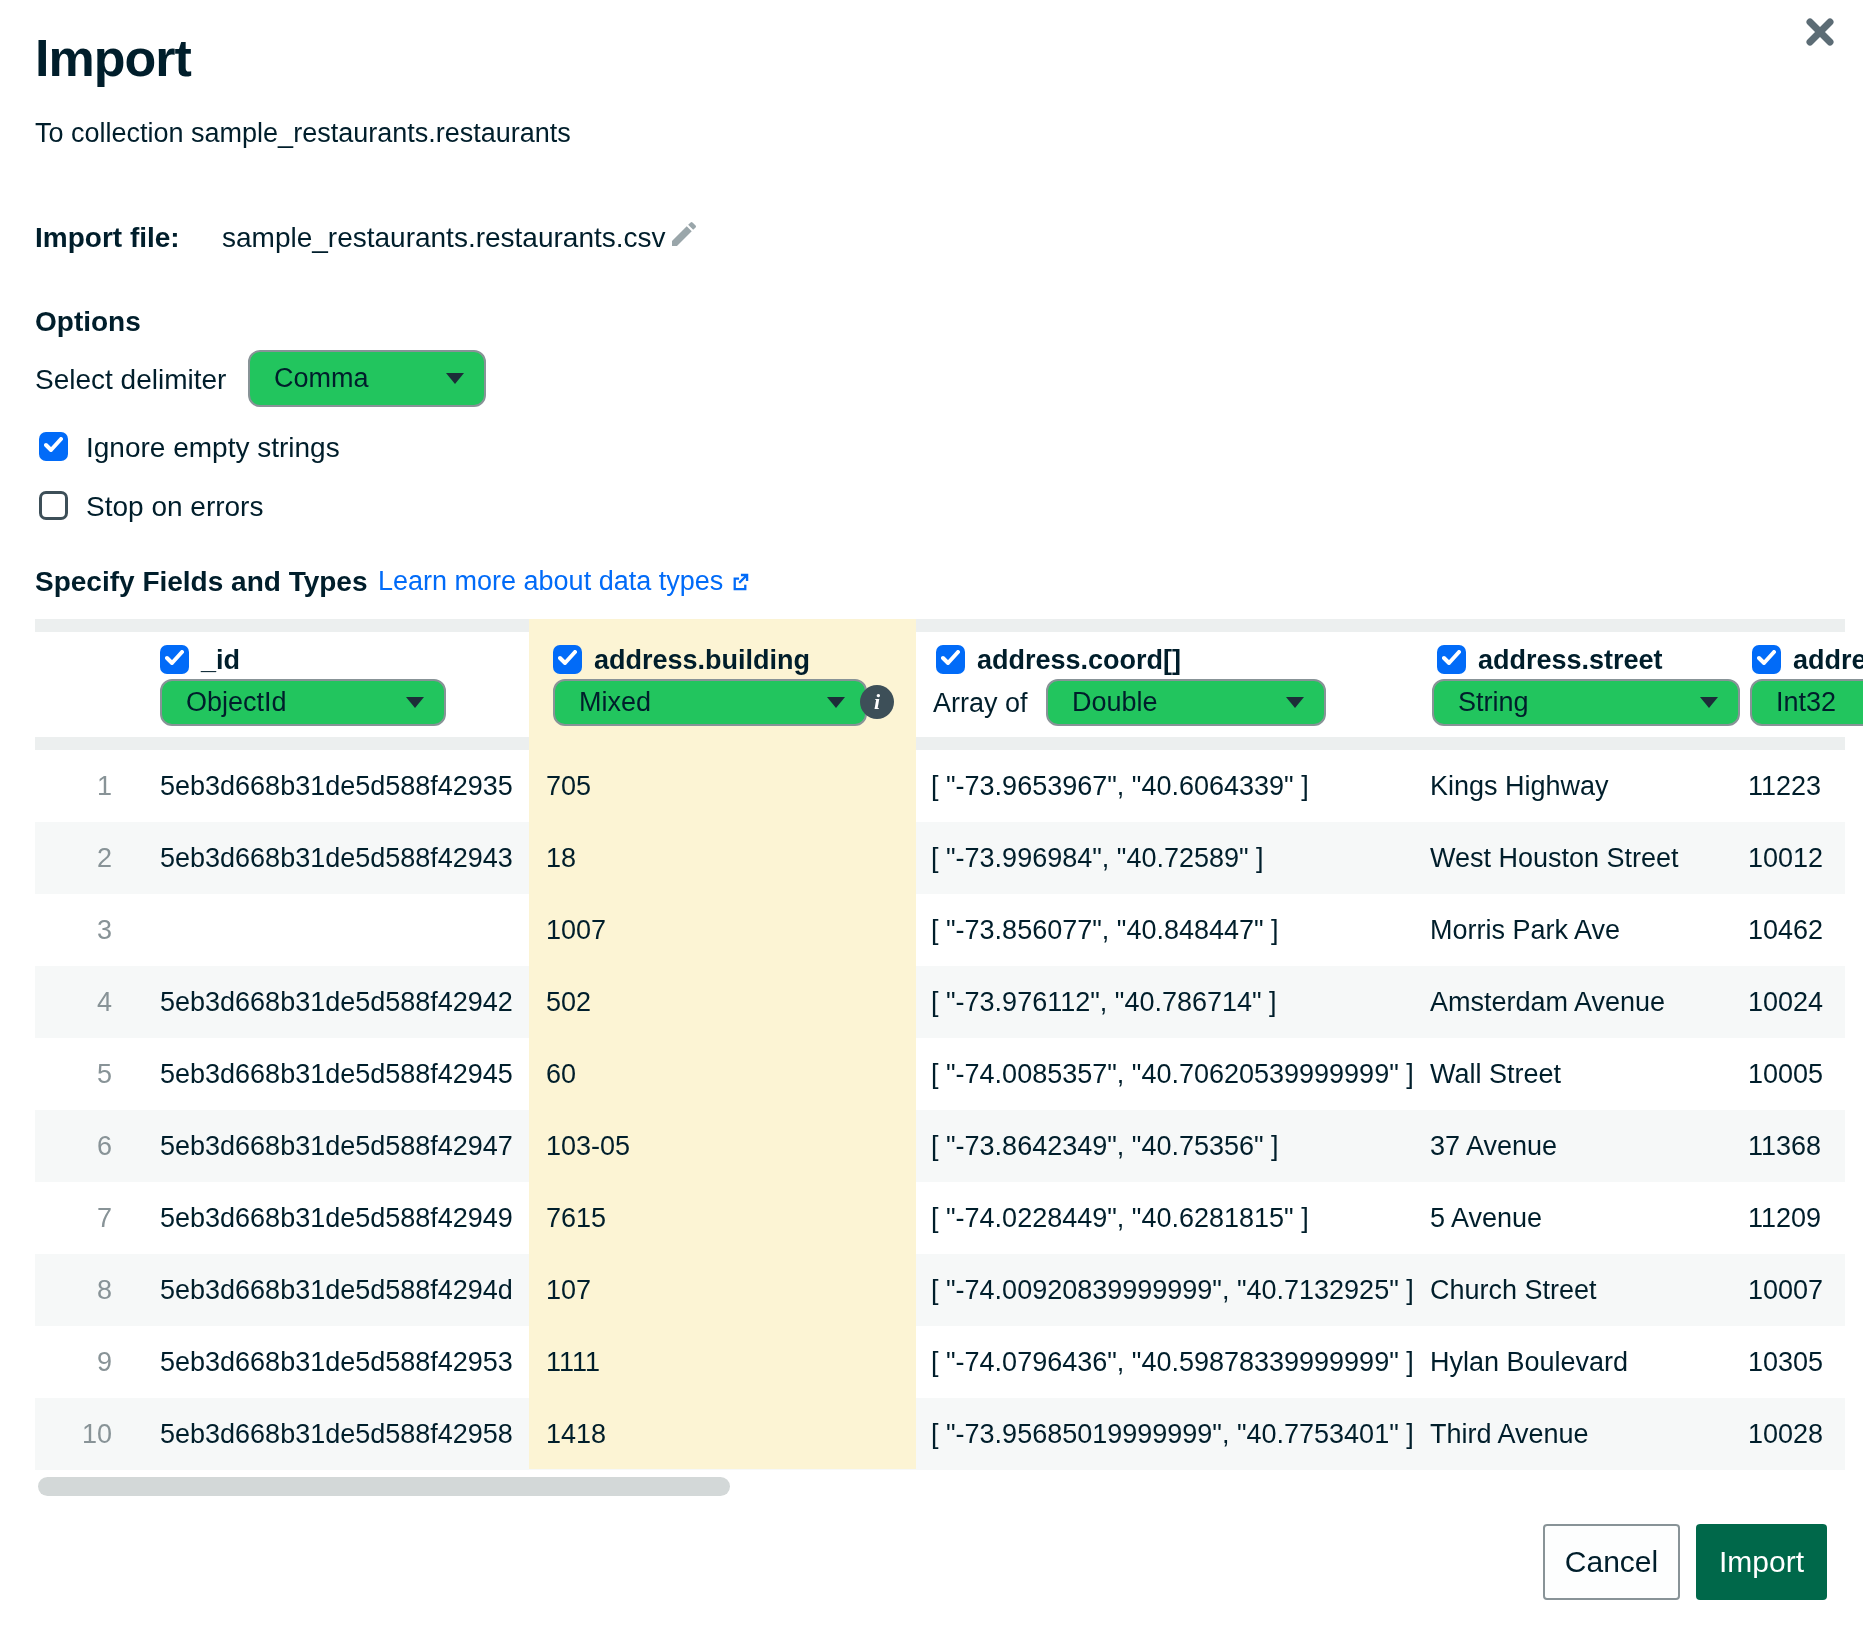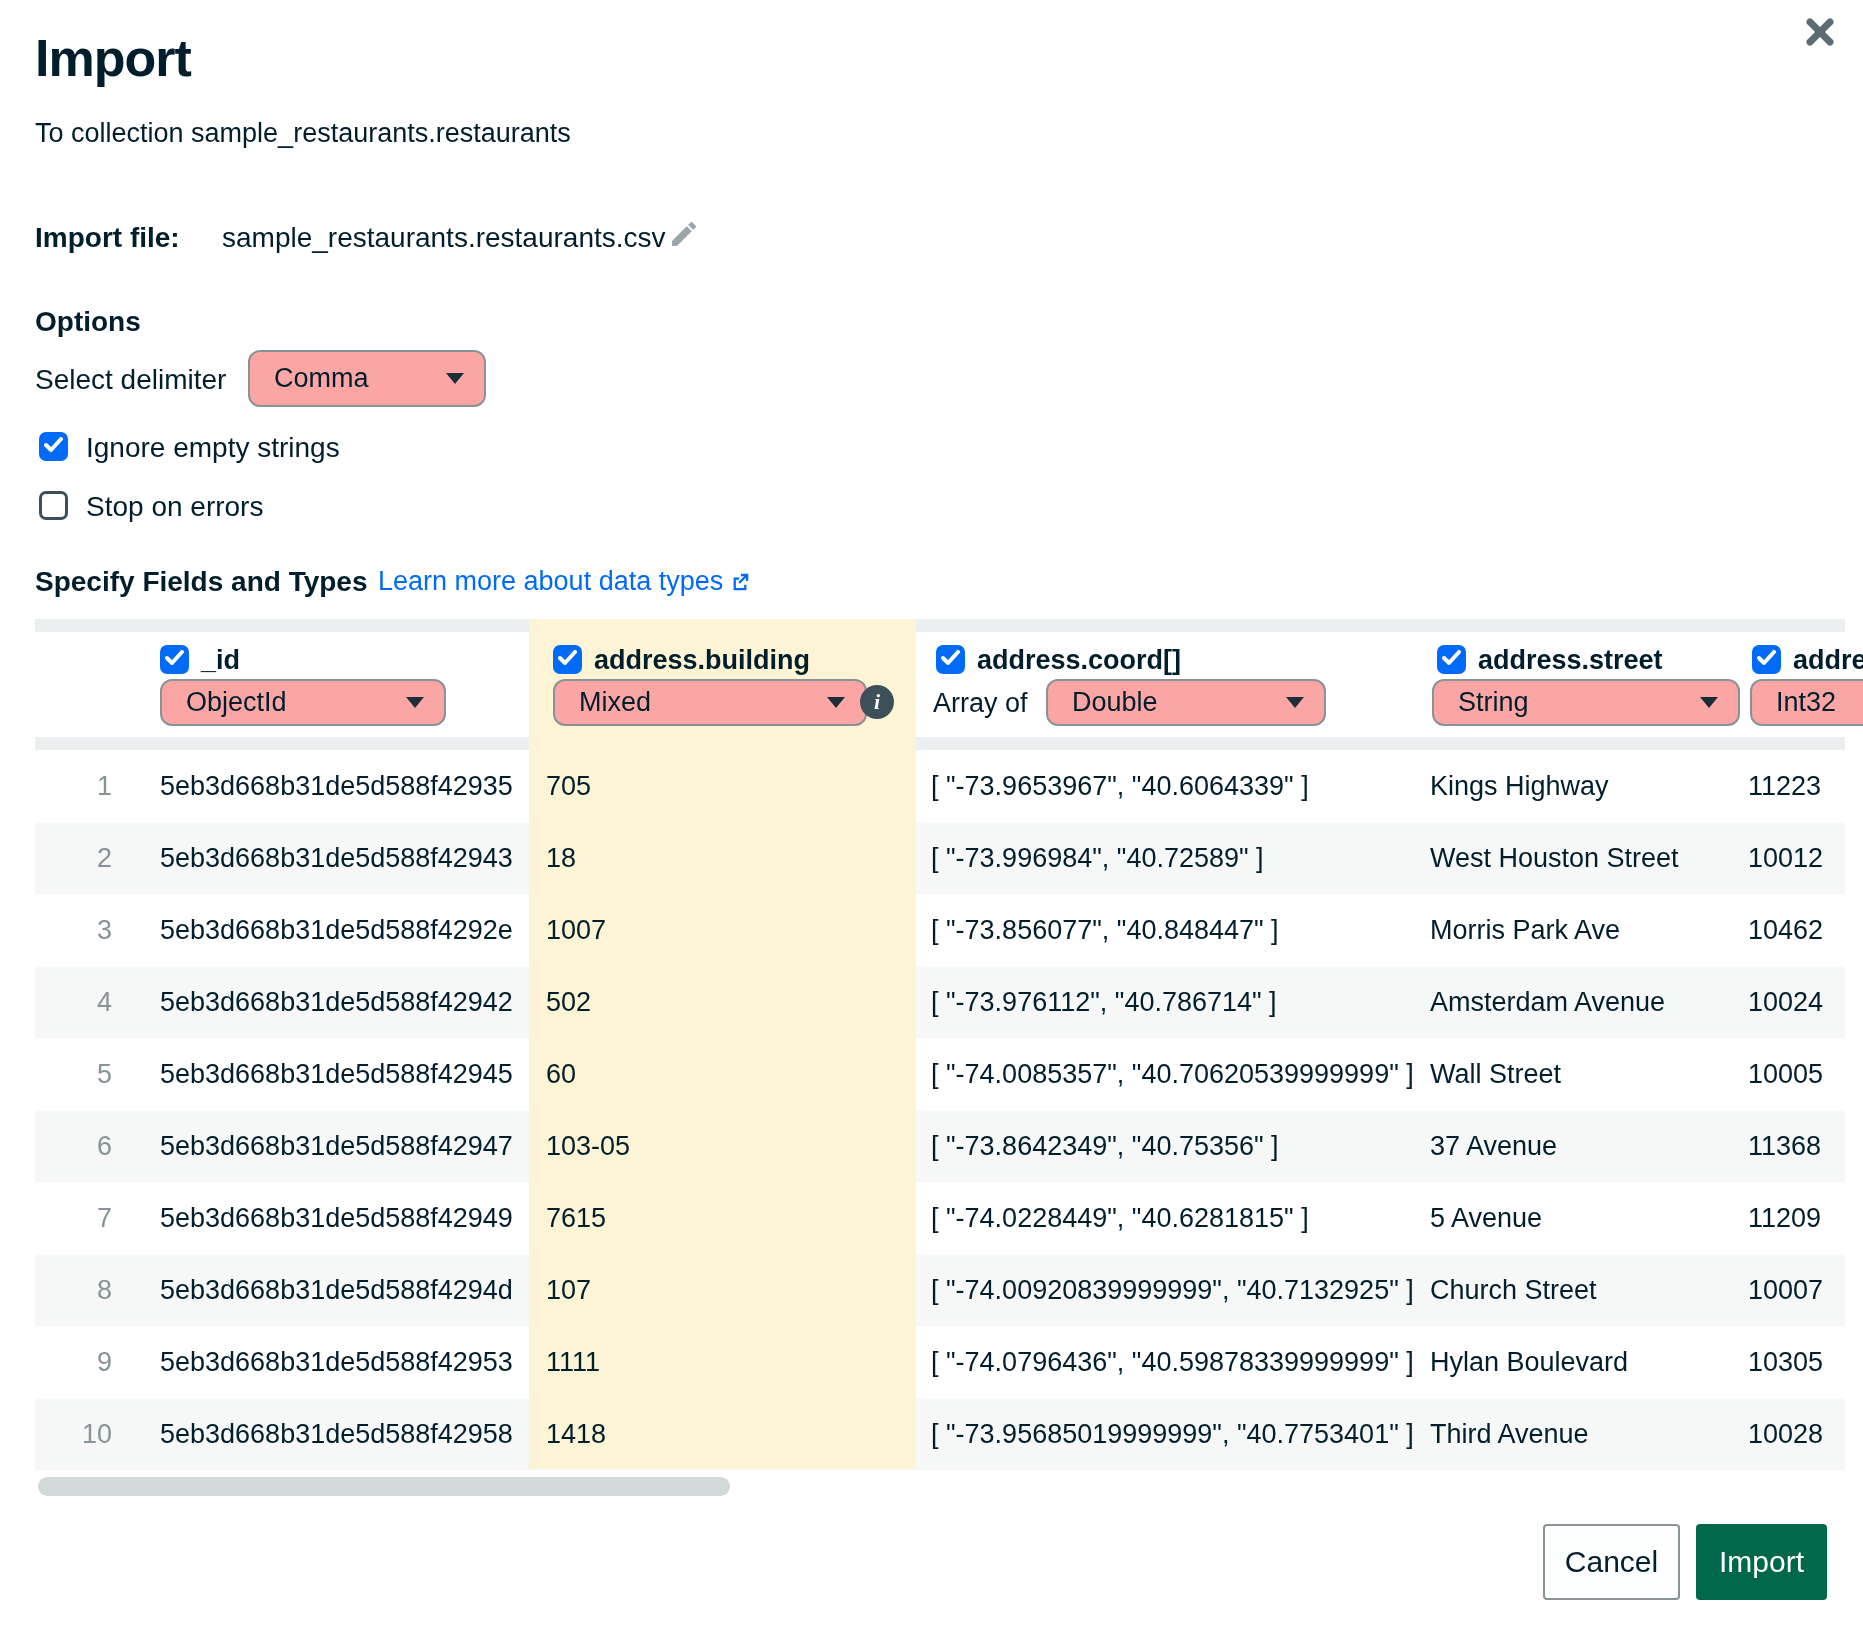--- a/index.html
+++ b/index.html
@@ -14,21 +14,21 @@
   .subtitle{left:35px;top:118px;font-size:27px;}
   .file-label{left:35px;top:222px;font-size:28px;font-weight:700;}
   .file-value{left:222px;top:222px;font-size:28px;}
   .pencil{left:668px;top:218px;width:32px;height:32px;cursor:pointer;}
   .options-heading{left:35px;top:306px;font-size:28px;font-weight:700;}
   .delim-label{left:35px;top:364px;font-size:28px;}
   .close-btn{left:1800px;top:12px;width:40px;height:40px;cursor:pointer;}
 
   
   .select{
-    box-sizing:border-box;border:2px solid #889397;border-radius:12px;background:#fca5a5;
+    box-sizing:border-box;border:2px solid #889397;border-radius:12px;background:#22c55e;
     display:flex;align-items:center;justify-content:space-between;
     padding:0 20px 0 24px;font-size:27px;color:#001E2B;cursor:pointer;
   }
   .select .caret{
     width:0;height:0;border-left:9px solid transparent;border-right:9px solid transparent;
     border-top:11px solid #1c2d38;flex:none;margin-left:12px;
   }
   .delim-select{left:248px;top:350px;width:238px;height:57px;}
 
   
@@ -203,21 +203,20 @@
       <div class="abs row" style="top: 822px;">
         <div class="cell num">2</div>
         <div class="cell cid">5eb3d668b31de5d588f42943</div>
         <div class="cell cbuild">18</div>
         <div class="cell ccoord">[ "-73.996984", "40.72589" ]</div>
         <div class="cell cstreet">West Houston Street</div>
         <div class="cell czip">10012</div>
       </div>
       <div class="abs row" style="top: 894px;">
         <div class="cell num">3</div>
-        <div class="cell cid">5eb3d668b31de5d588f4292e</div>
         <div class="cell cbuild">1007</div>
         <div class="cell ccoord">[ "-73.856077", "40.848447" ]</div>
         <div class="cell cstreet">Morris Park Ave</div>
         <div class="cell czip">10462</div>
       </div>
       <div class="abs row" style="top: 966px;">
         <div class="cell num">4</div>
         <div class="cell cid">5eb3d668b31de5d588f42942</div>
         <div class="cell cbuild">502</div>
         <div class="cell ccoord">[ "-73.976112", "40.786714" ]</div>

